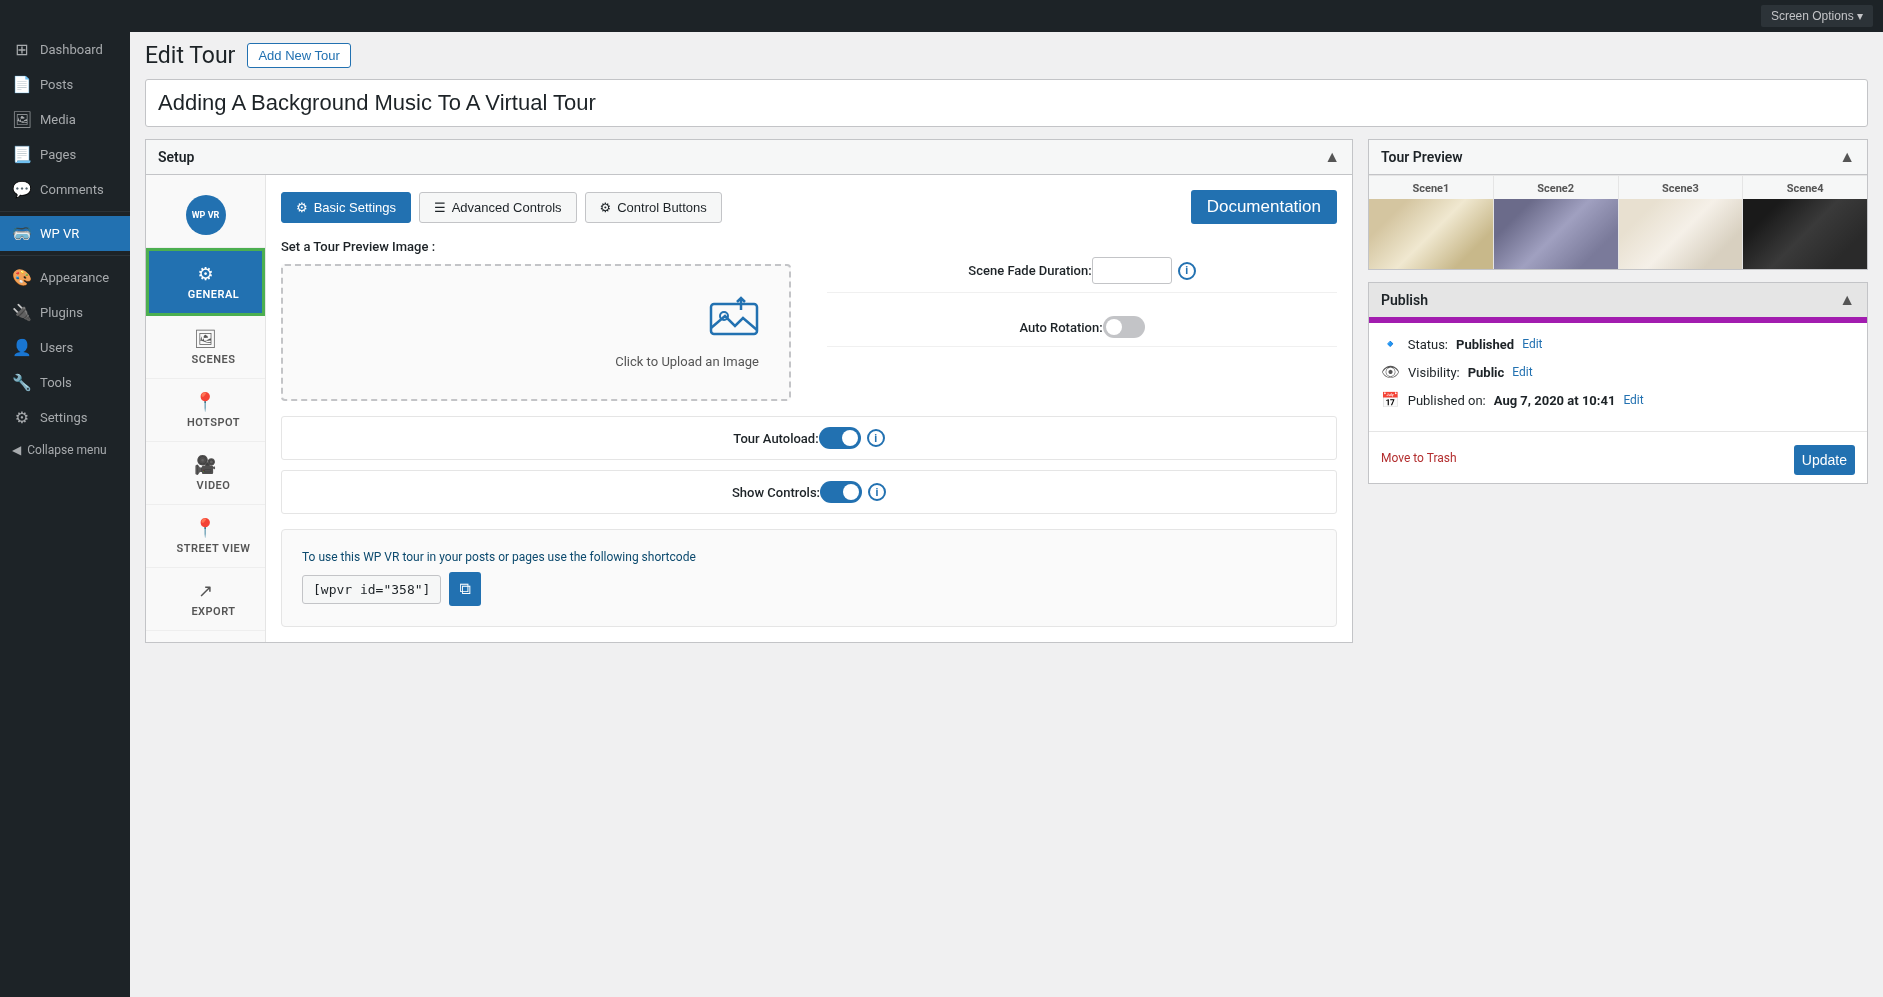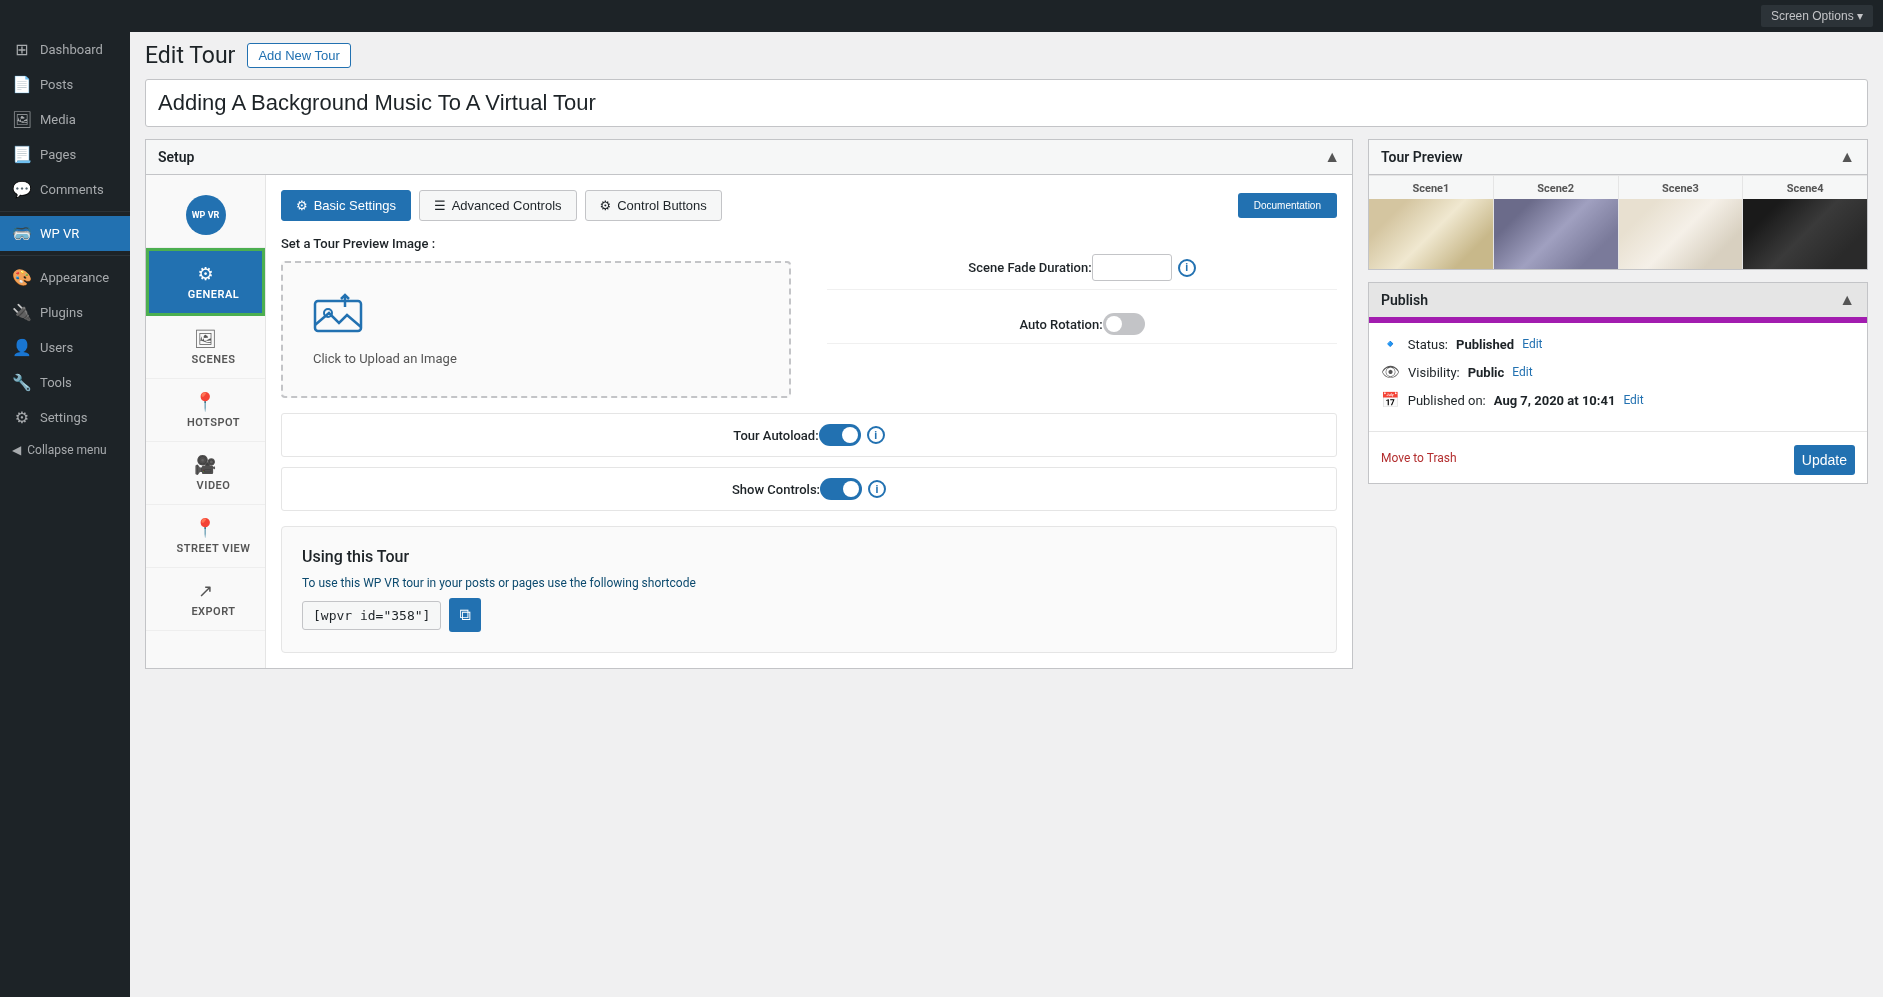--- a/index.html
+++ b/index.html
@@ -49,25 +49,25 @@
     .setup-nav-icon { font-size: 18px; }
     .setup-nav-label { font-weight: 600; font-size: 11px; text-transform: uppercase; letter-spacing: 0.5px; padding-left: 16px; }
 
     
     .setup-content { flex: 1; padding: 15px; }
 
     
     .tab-buttons { display: flex; gap: 8px; margin-bottom: 15px; align-items: center; }
     .tab-btn { padding: 7px 14px; border: 1px solid #c3c4c7; background: #f6f7f7; color: #1d2327; border-radius: 3px; cursor: pointer; font-size: 13px; display: flex; align-items: center; gap: 6px; }
     .tab-btn.active { background: #2271b1; color: #fff; border-color: #2271b1; }
-    .doc-btn { background: #2271b1; color: #fff; border: none; padding: 7px 16px; border-radius: 3px; cursor: pointer; font-size: 10px; margin-left: auto; }
+    .doc-btn { background: #2271b1; color: #fff; border: none; padding: 7px 16px; border-radius: 3px; cursor: pointer; font-size: 17px; margin-left: auto; }
 
     
     .preview-section { display: flex; gap: 36px; margin-bottom: 15px; }
-    .preview-upload-area { flex: 1; border: 2px dashed #c3c4c7; border-radius: 4px; padding: 30px; text-align: left; cursor: pointer; background: #fafafa; }
+    .preview-upload-area { flex: 1; border: 2px dashed #c3c4c7; border-radius: 4px; padding: 30px; text-align: right; cursor: pointer; background: #fafafa; }
     .upload-icon { font-size: 40px; color: #2271b1; margin-bottom: 8px; }
     .upload-label { font-size: 13px; color: #555; }
     .scene-settings { flex: 1; padding: 10px 0; }
     .form-row { display: flex; align-items: center; justify-content: center; margin-bottom: 15px; padding: 8px 0; border-bottom: 1px solid #f0f0f0; }
     .form-label { font-size: 13px; color: #1d2327; font-weight: 500; }
     .form-input { border: 1px solid #c3c4c7; padding: 5px 8px; border-radius: 3px; width: 80px; }
     .info-icon { width: 18px; height: 18px; border-radius: 50%; border: 2px solid #2271b1; color: #2271b1; font-size: 11px; display: inline-flex; align-items: center; justify-content: center; cursor: pointer; font-weight: bold; }
     .form-input-group { display: flex; align-items: center; gap: 6px; }
 
     
@@ -314,21 +314,20 @@
                 <div class="form-input-group">
                   <label class="toggle">
                     <input type="checkbox" checked="" style="">
                     <span class="toggle-slider"></span>
                   </label>
                   <span class="info-icon">i</span>
                 </div>
               </div>
 
               <div class="using-tour-section">
-                <div class="using-tour-title">Using this Tour</div>
                 <div class="classic-editor-section">
                   <div class="classic-editor-desc">To use this WP VR tour in your posts or pages use the following shortcode</div>
                   <div class="shortcode-row">
                     <span class="shortcode-text">[wpvr id="358"]</span>
                     <button class="copy-btn">
                       <span>⧉</span>
                     </button>
                   </div>
                 </div>
               </div>

